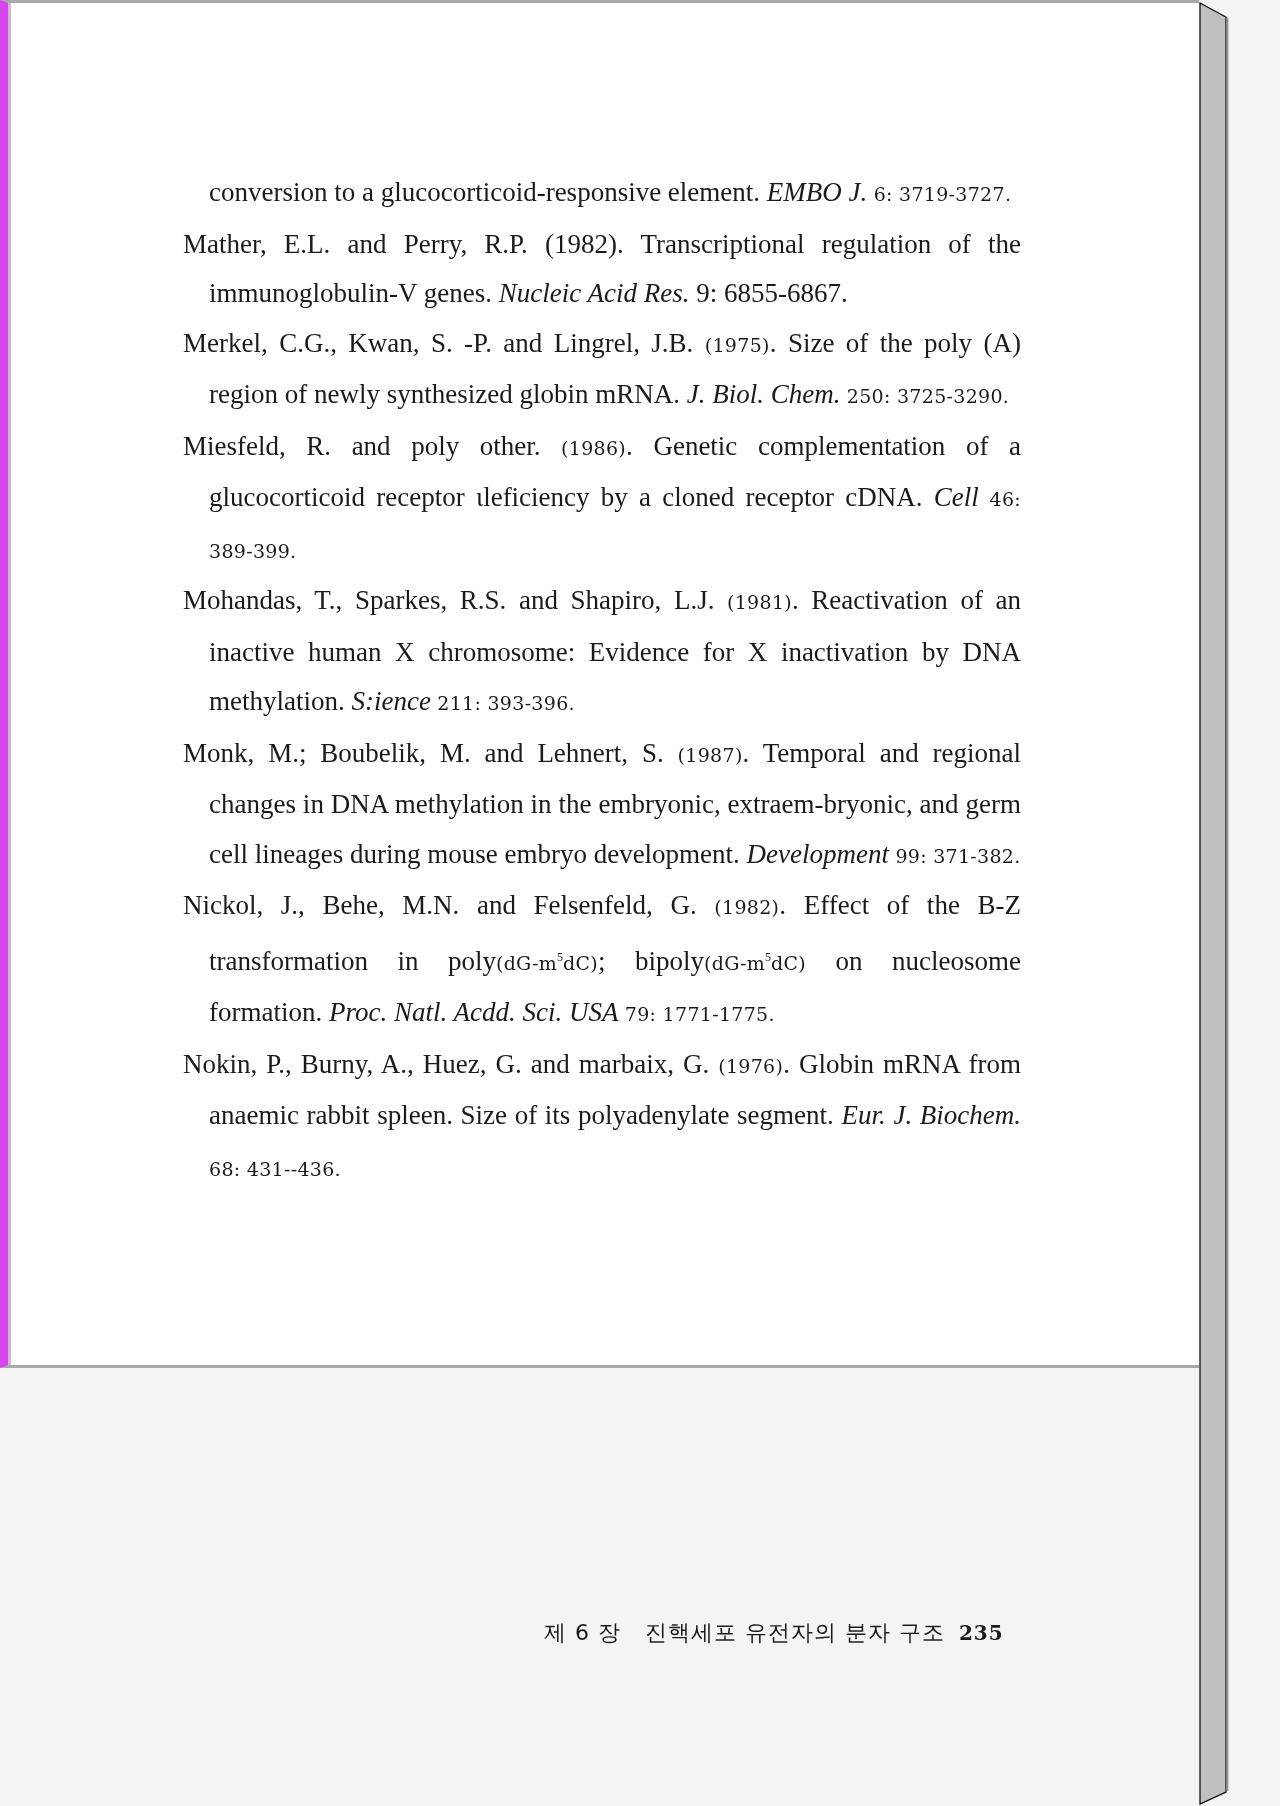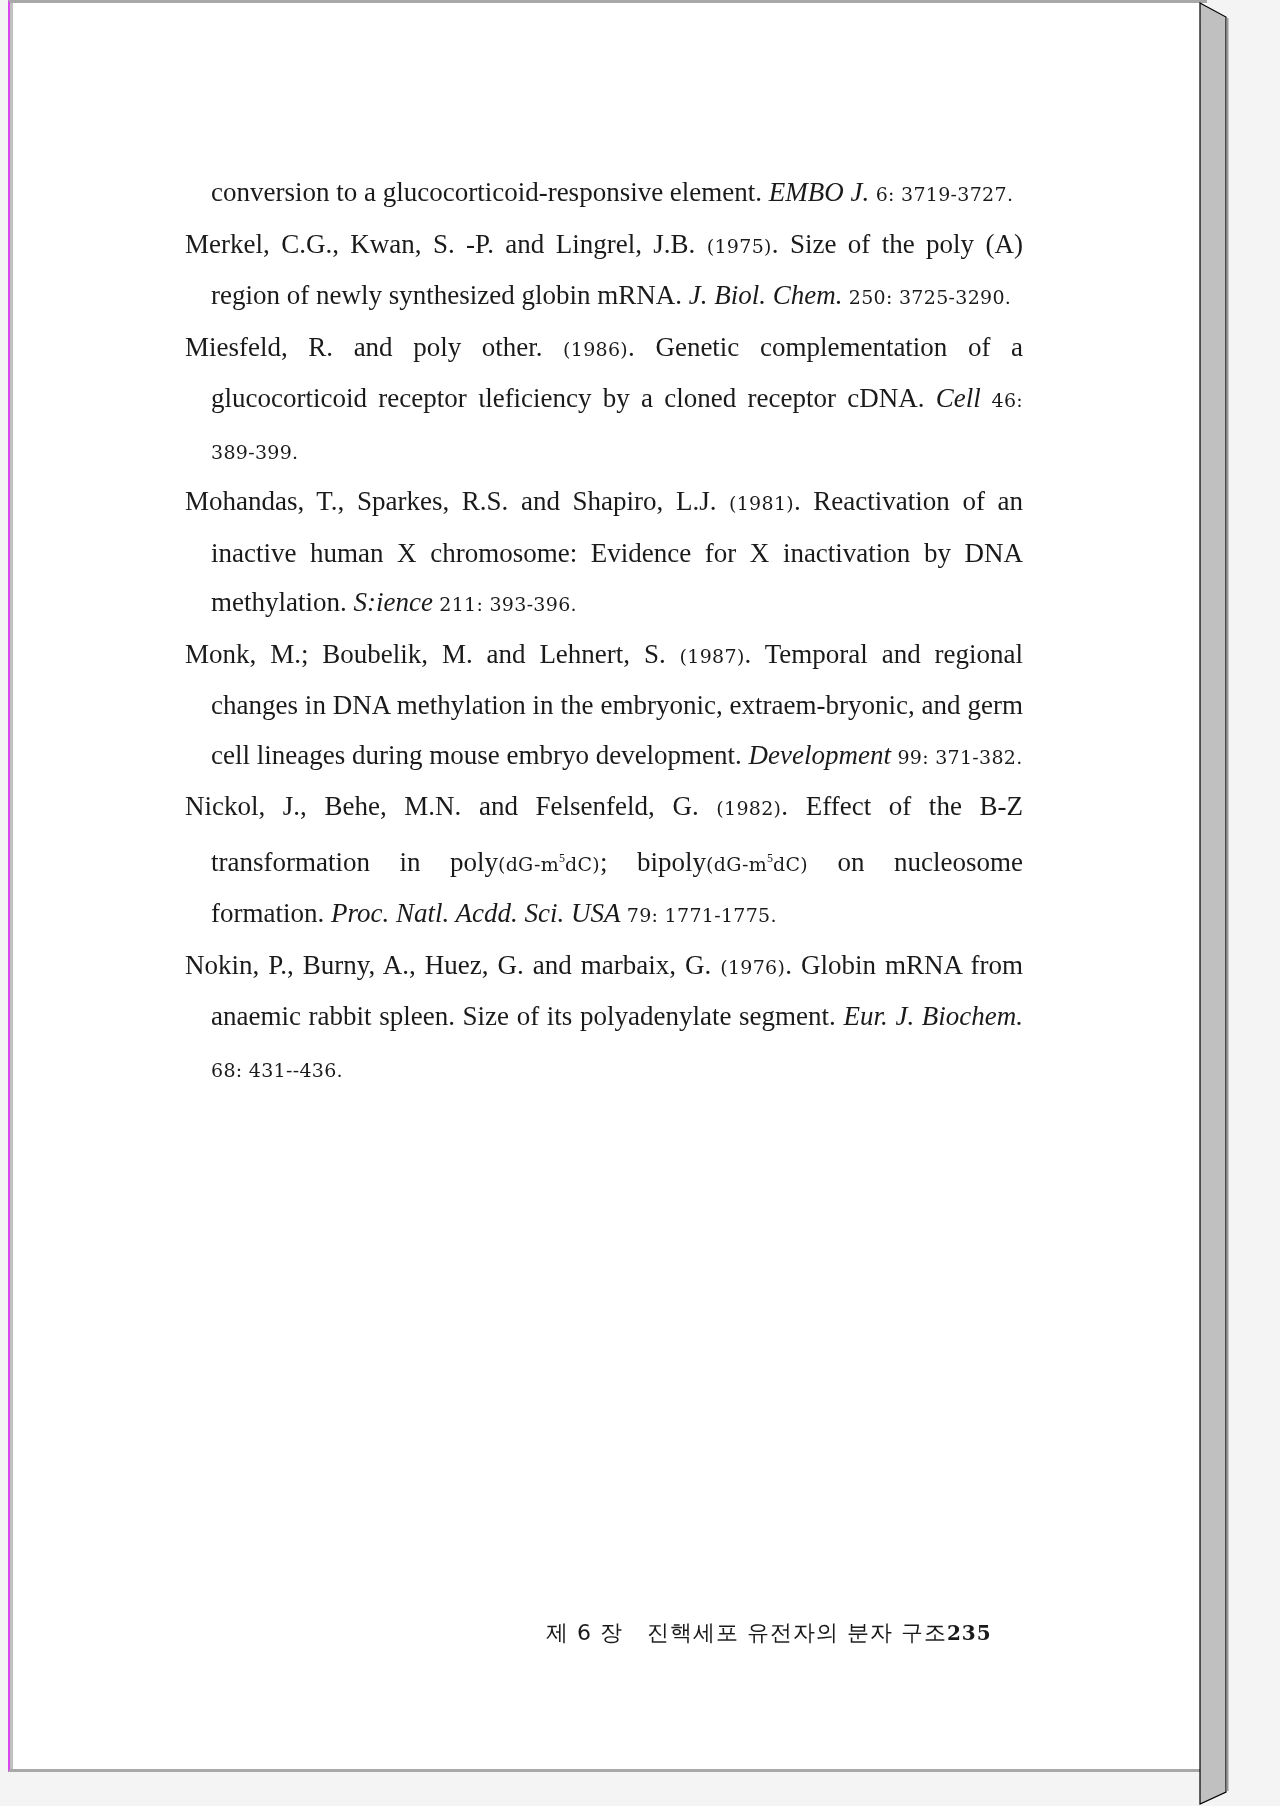--- a/index.html
+++ b/index.html
@@ -2,26 +2,26 @@
 <html><head>
 <meta charset="utf-8">
 <style>
   html, body { margin: 0; padding: 0; }
   body {
     width: 1280px; height: 1806px; position: relative; overflow: hidden;
     background: #f4f4f4;
     font-family: "Liberation Serif", "DejaVu Serif", serif;
   }
   .page {
-    position: absolute; left: 8px; top: 0; width: 1199px; height: 1772px;
+    position: absolute; left: 0; top: 0; width: 1199px; height: 1368px;
     background: #ffffff;
     box-sizing: border-box;
     border-top: 3px solid #a8a8a8;
     border-bottom: 3px solid #a8a8a8;
-    border-left: 2px solid #d946ef;
+    border-left: 8px solid #d946ef;
     box-shadow: inset 3px 0 0 #c0c0c0;
   }
   .spine {
     position: absolute; left: 1199px; top: 0; width: 30px; height: 1806px;
   }
   .spine svg { display: block; }
   .refs {
     position: absolute; left: 175px; top: 165px; width: 838px;
     color: #1a1a1a; font-size: 27px; line-height: 49.5px;
   }
@@ -31,32 +31,35 @@
   }
   .ref.cont { padding-left: 26px; text-indent: 0; }
   .it { font-style: italic; }
   .sm { font-family: "DejaVu Serif", serif; font-size: 19px; letter-spacing: 0.3px; }
   .sup { font-size: 12px; vertical-align: 9px; }
   .footer {
     position: absolute; left: 536px; top: 1615px;
     font-family: "DejaVu Sans", sans-serif; font-size: 22px; color: #1a1a1a;
     letter-spacing: 1px; white-space: pre;
   }
-  .footer .pg { font-family: "DejaVu Serif", serif; font-weight: bold; font-size: 20px; }
+  .footer .pg { font-family: "DejaVu Serif", serif; font-weight: bold; font-size: 20px; margin-left: 14px; }
 </style>
 </head>
 <body>
 
 <div class="page">
   <div class="refs">
 
     <p class="ref cont">
       <span>conversion to a glucocorticoid-responsive element. </span><span class="it">EMBO J.</span><span class="sm"> 6: 3719-3727.</span>
     </p>
 
+    <p class="ref">
+      <span>Mather, E.L. and Perry, R.P. (1982). Transcriptional regulation of the immunoglobulin-V genes. </span><span class="it">Nucleic Acid Res.</span><span> 9: 6855-6867.</span>
+    </p>
 
 
     <p class="ref">
       <span>Merkel, C.G., Kwan, S. -P. and Lingrel, J.B. </span><span class="sm">(1975)</span><span>. Size of the poly (A) region of newly synthesized globin mRNA. </span><span class="it">J. Biol. Chem.</span><span class="sm"> 250: 3725-3290.</span>
     </p>
 
     <p class="ref">
       <span>Miesfeld, R. and poly other. </span><span class="sm">(1986)</span><span>. Genetic complementation of a glucocorticoid receptor ɩleficiency by a cloned receptor cDNA. </span><span class="it">Cell</span><span class="sm"> 46: 389-399.</span>
     </p>
 

